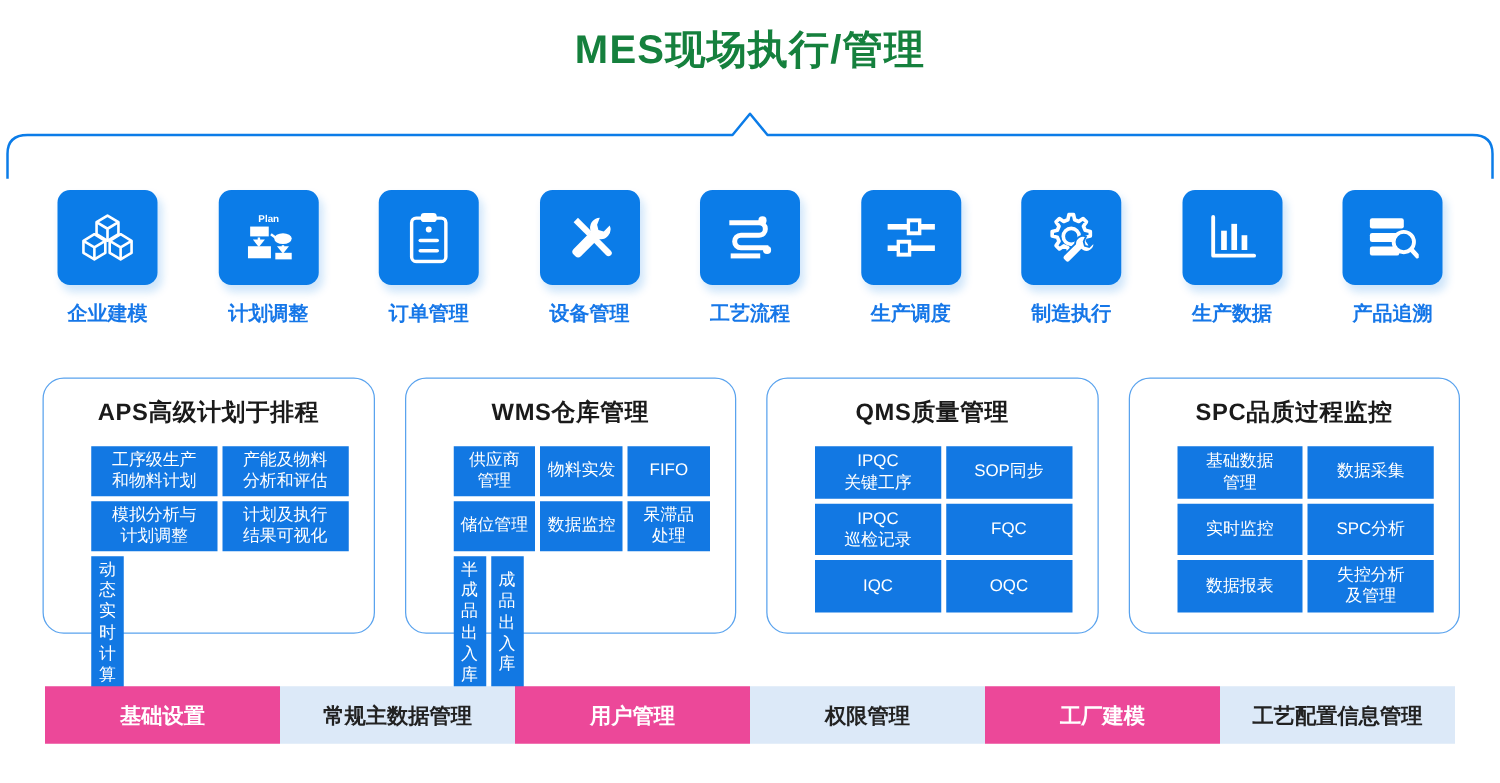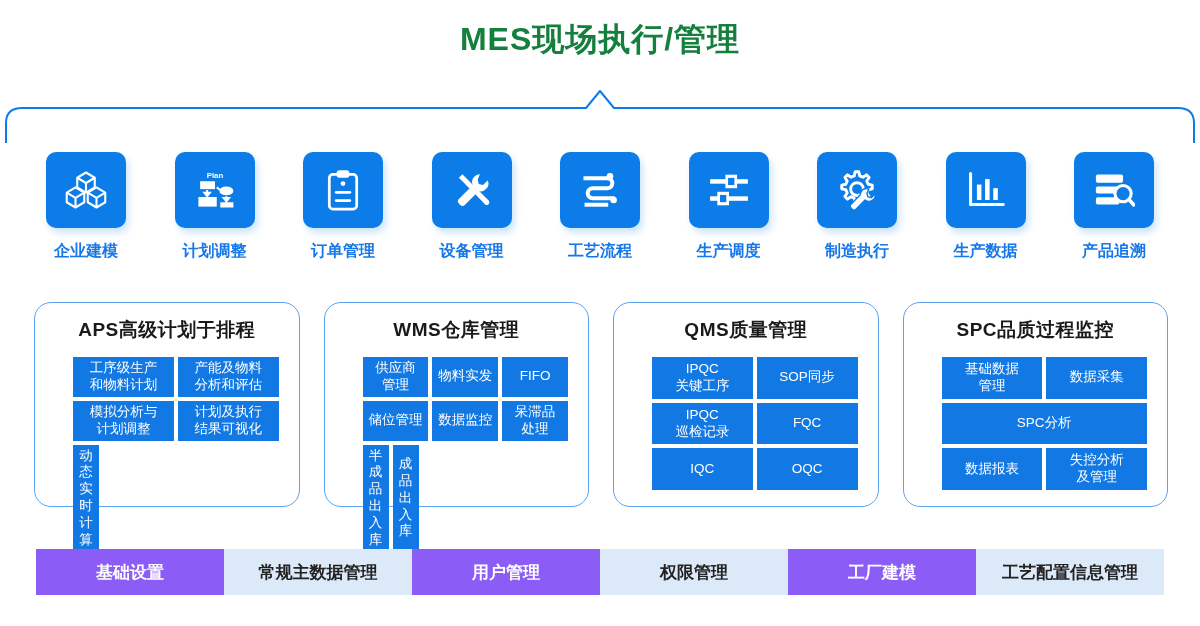--- a/index.html
+++ b/index.html
@@ -93,21 +93,21 @@
     position: absolute; left: 36px; top: 549px;
     width: 1128px; height: 46px;
     display: flex;
   }
   .bottom-seg {
     flex: 1 1 0;
     display: flex; align-items: center; justify-content: center;
     font-size: 17px; font-weight: bold;
     white-space: nowrap;
   }
-  .bottom-seg.on  { background: #8b5cf6; color: #ffffff; }
+  .bottom-seg.on  { background: #ec4899; color: #ffffff; }
   .bottom-seg.off { background: #DCE9F8; color: #222222; }
 </style>
 </head>
 <body>
 
 <div class="page">
 
   <div class="title">MES现场执行/管理</div>
 
   <div class="brace">
@@ -313,20 +313,21 @@
     </div>
 
     <div class="panel spc">
       <div class="panel-title">SPC品质过程监控</div>
       <div class="panel-grid">
         <div class="panel-row">
           <div class="chip">基础数据<br>管理</div>
           <div class="chip">数据采集</div>
         </div>
         <div class="panel-row">
+          <div class="chip">实时监控</div>
           <div class="chip">SPC分析</div>
         </div>
         <div class="panel-row">
           <div class="chip">数据报表</div>
           <div class="chip">失控分析<br>及管理</div>
         </div>
       </div>
     </div>
 
   </div>

